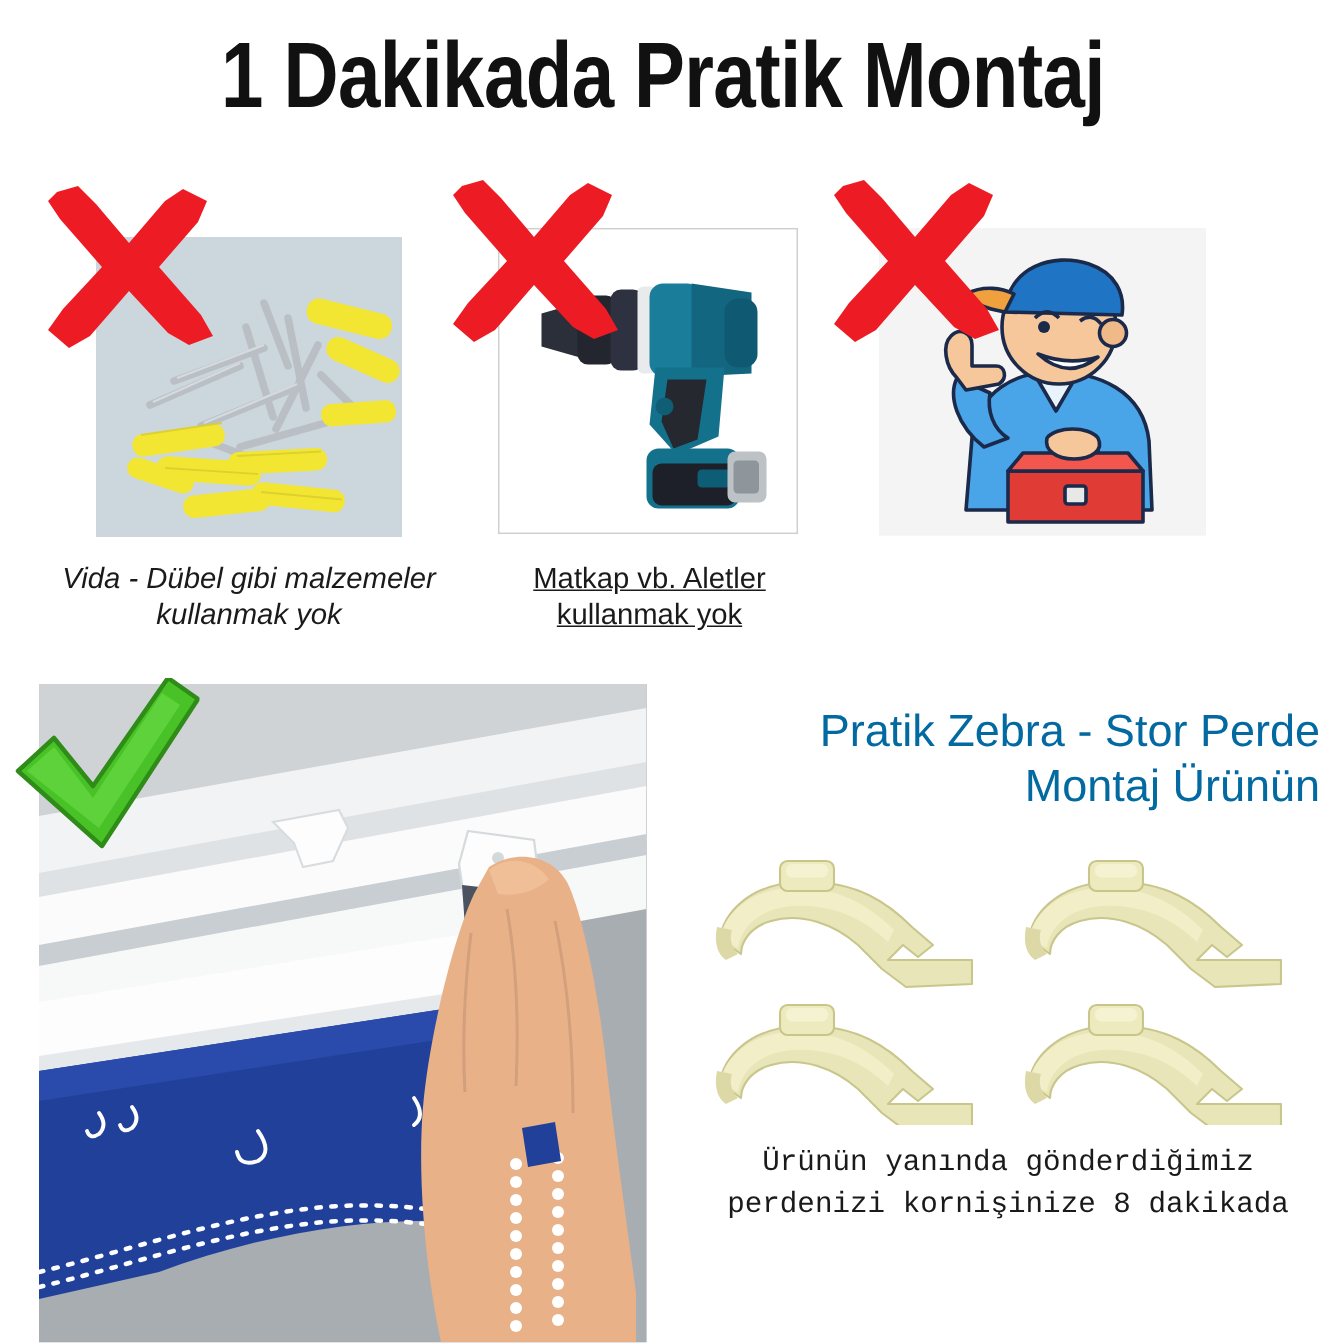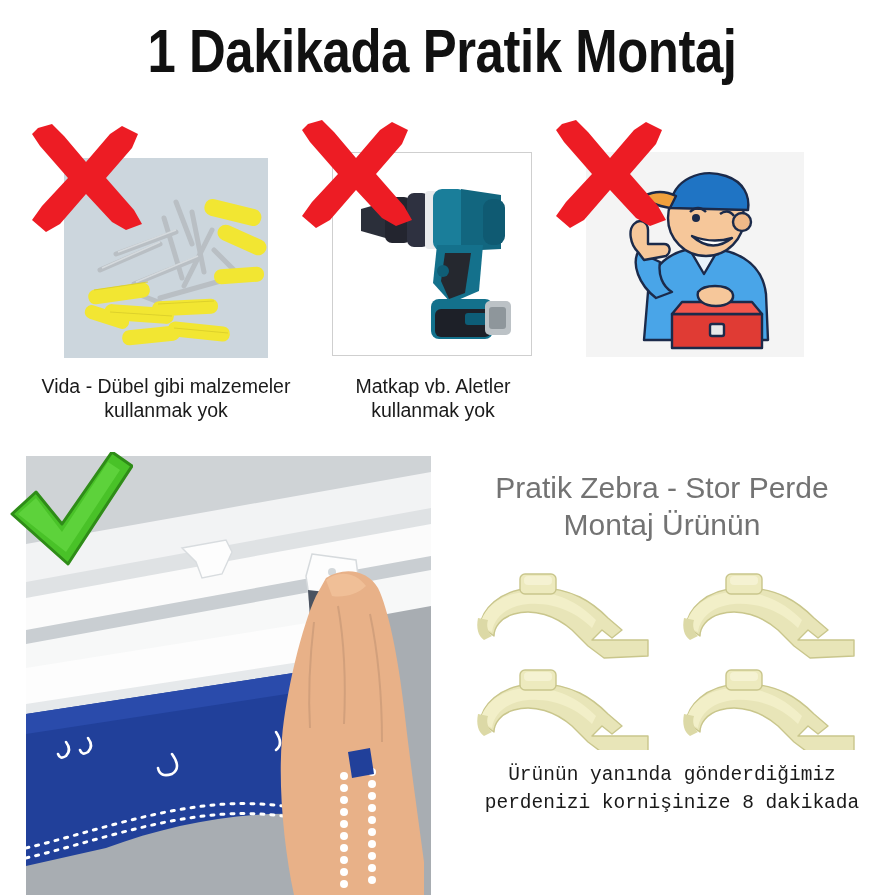--- a/index.html
+++ b/index.html
@@ -32,31 +32,31 @@
   #x3{left:550px;top:118px;}
 
   
   #check{left:8px;top:452px;width:125px;height:122px;}
 
   
   .caption{
     position:absolute;text-align:center;font-size:19.5px;line-height:1.25;
     color:#1a1a1a;font-family:"Liberation Sans","DejaVu Sans",sans-serif;
   }
-  #cap1{left:10px;top:374px;width:312px;}
-  #cap2{left:330px;top:374px;width:206px;}
+  #cap1{left:10px;top:374px;width:312px;font-style:italic;}
+  #cap2{left:330px;top:374px;width:206px;text-decoration:underline;}
   #cap3{left:546px;top:374px;width:300px;}
 
   
   #photo{left:26px;top:456px;width:405px;height:439px;overflow:hidden;background:#9fa4a8;}
 
   
   #right-head{
-    left:444px;top:470px;width:436px;text-align:center;
-    font-size:30px;line-height:1.22;color:#737373;
+    left:444px;top:470px;width:436px;text-align:right;
+    font-size:30px;line-height:1.22;color:#0369a1;
   }
   #clips{left:470px;top:560px;width:400px;height:190px;}
   #para{
     left:462px;top:762px;width:420px;text-align:center;
     font-size:19.5px;line-height:1.42;color:#1a1a1a;font-family:Liberation Mono, monospace;
   }
 </style>
 </head>
 <body>
 

